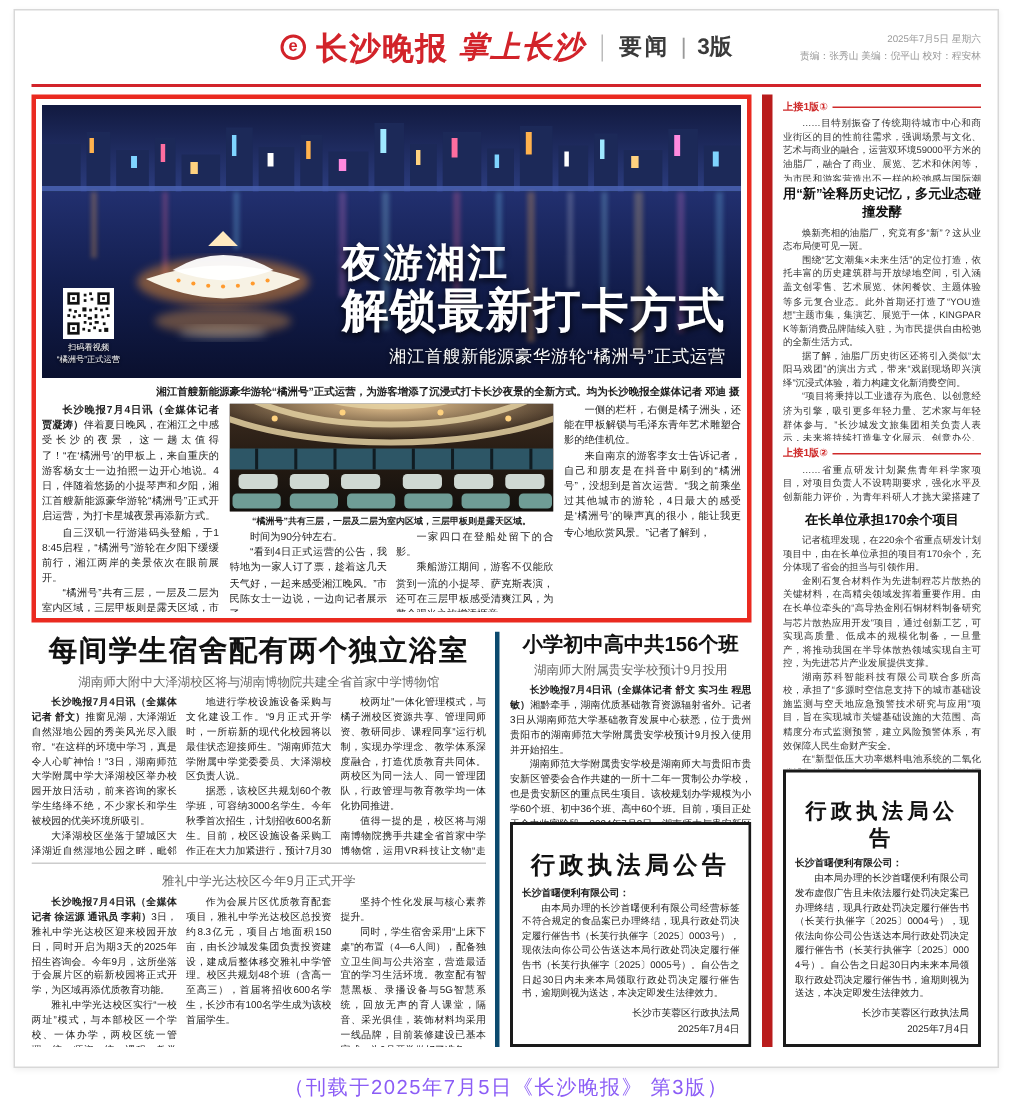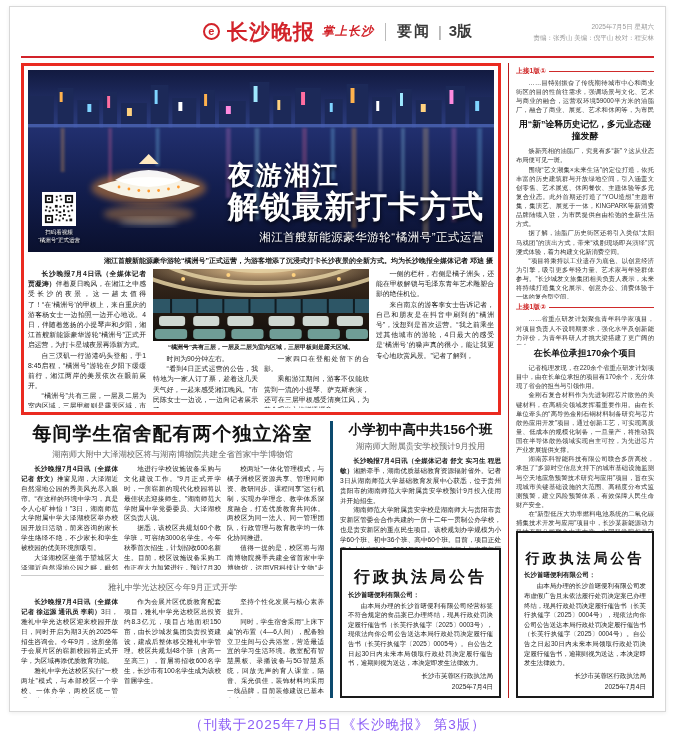--- a/index.html
+++ b/index.html
@@ -7,31 +7,31 @@
     font-family:"Liberation Sans","DejaVu Sans",sans-serif; }
   .sheet { position:absolute; left:9px; top:6px; width:657px; height:706px;
     background:#fff; border:1px solid #d8d8d8; box-shadow:0 1px 4px rgba(0,0,0,.07);
     padding:0 11px; overflow:hidden; }
   
   .masthead { height:49px; position:relative; display:flex; align-items:center; justify-content:center; }
   .mast-center { display:flex; align-items:center; gap:7px; }
   .logo-swirl { width:17px; height:17px; border:2.5px solid #d2232a; border-radius:50%;
     color:#d2232a; font-weight:bold; font-size:11px; line-height:12px; text-align:center; }
   .logo-text { color:#d2232a; font-weight:bold; font-size:21px; font-family:"Liberation Serif","DejaVu Serif",serif; letter-spacing:1px; }
-  .logo-sub { color:#d2232a; font-weight:bold; font-style:italic; font-size:12px; letter-spacing:1px; }
+  .logo-sub { color:#d2232a; font-weight:bold; font-style:italic; font-size:20px; letter-spacing:1px; }
   .mast-sep { width:1px; height:18px; background:#bbb; margin:0 4px; }
   .mast-section { font-size:15px; font-weight:bold; color:#3a3a3a; letter-spacing:2px;text-align:center; }
   .mast-bar { color:#999; font-size:15px; }
   .mast-page { font-size:15px; font-weight:bold; color:#3a3a3a; }
   .mast-meta { position:absolute; right:0; top:14px; text-align:right; font-size:6.5px; color:#999; line-height:1.7; }
   .red-rule { border-top:2.5px solid #d2232a; }
   
   .main { display:flex; height:640px; padding-top:5px; }
   .left-main { width:480px; flex:none; display:flex; flex-direction:column; }
-  .right-col { flex:1; margin-left:7px; padding-left:7px; border-left:1px solid #b91c1c;
+  .right-col { flex:1; margin-left:7px; padding-left:7px; border-left:7px solid #b91c1c;
     display:flex; flex-direction:column; overflow:hidden; }
   
   .feature { border:3px solid #ea2a20; height:352px; flex:none; padding:4px; display:flex; flex-direction:column; }
   .photo { position:relative; height:182px; flex:none; overflow:hidden; background:#0e1636; }
   .photo svg.scene { position:absolute; inset:0; width:100%; height:100%; }
   .photo-headline { position:absolute; right:10px; bottom:27px; color:#fff; text-align:left;
     text-shadow:0 2px 4px rgba(0,0,0,.85); line-height:1.12; }
   .ph-1 { font-size:26px; font-weight:bold; letter-spacing:2px; }
   .ph-2 { font-size:31px; font-weight:bold; letter-spacing:1px; }
   .photo-subtitle { position:absolute; right:10px; bottom:7px; color:#fff; font-size:11.5px;

